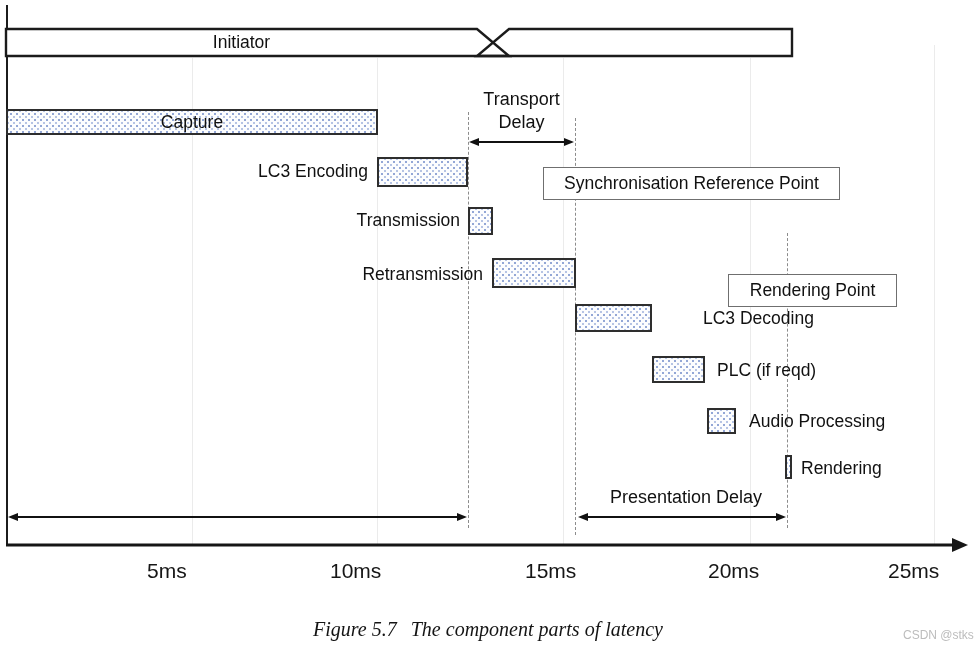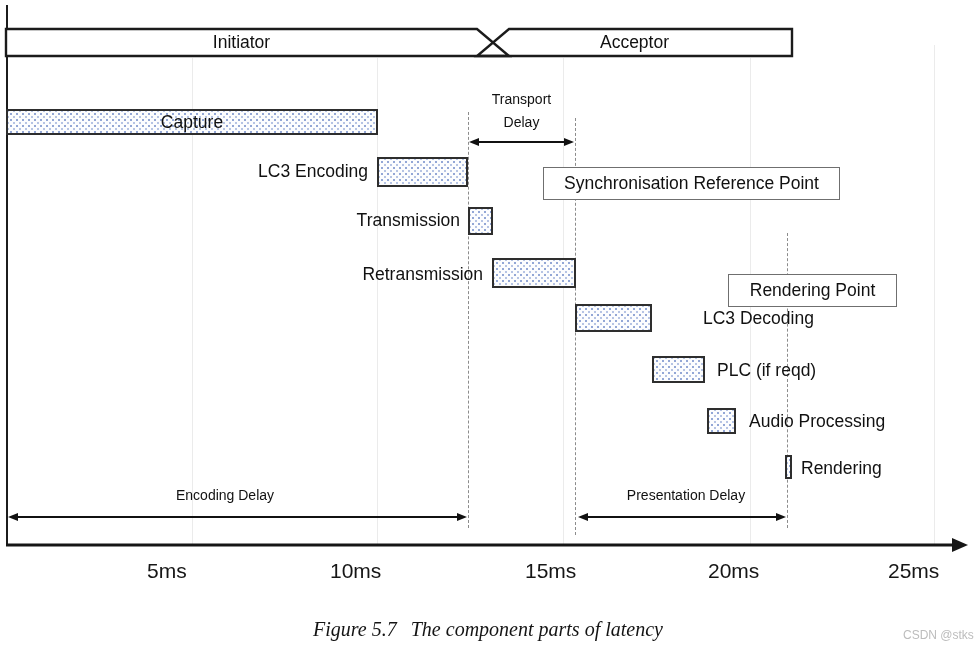--- a/index.html
+++ b/index.html
@@ -11,21 +11,21 @@
   .bar{position:absolute;border:2px solid #2e2e2e;box-sizing:border-box;
        background-color:#fcfdfe;
        background-image:radial-gradient(circle,#93a7d6 0.9px,rgba(0,0,0,0) 1.1px),
                         radial-gradient(circle,#b6c4e4 0.8px,rgba(0,0,0,0) 1px);
        background-size:6px 6px,6px 6px;background-position:0 0,3px 3px;
        display:flex;align-items:center;justify-content:center;}
   .barlabel{position:absolute;font-size:17.5px;line-height:22px;white-space:nowrap;color:#111;}
   .callout{position:absolute;border:1.6px solid #6f6f6f;background:#ffffff;box-sizing:border-box;
            display:flex;align-items:center;justify-content:center;font-size:17.5px;color:#111;}
   .bannerlabel{position:absolute;font-size:17.5px;color:#111;text-align:center;}
-  .delaylabel{position:absolute;font-size:14px;color:#111;text-align:center;white-space:nowrap;}
+  .delaylabel{position:absolute;font-size:18px;color:#111;text-align:center;white-space:nowrap;}
   .tick{position:absolute;width:90px;font-size:21px;color:#161616;}
   .caption{position:absolute;left:0;top:618px;width:976px;text-align:center;
            font-family:"Liberation Serif",serif;font-style:italic;font-size:20px;color:#141414;}
   .caption .gap{display:inline-block;width:14px;}
   .watermark{position:absolute;left:903px;top:628px;font-size:12px;color:#bcbcbc;white-space:nowrap;}
   .insidelabel{font-size:17.5px;color:#111;}
 </style>
 </head>
 <body>
 
@@ -39,21 +39,20 @@
 
   <div class="abs" style="left:6px;top:5px;width:2px;height:540px;background:#1c1c1c;"></div>
 
   <svg class="abs" style="left:0;top:0;" width="810" height="64">
     <path d="M6,29 H477 L509,56 H6 Z" fill="#ffffff" stroke="none"></path>
     <path d="M509,29 H792 V56 H477 Z" fill="#ffffff" stroke="none"></path>
     <path d="M6,29 H477 L509,56 H6 Z" fill="none" stroke="#1b1b1b" stroke-width="2.4"></path>
     <path d="M509,29 H792 V56 H477 Z" fill="none" stroke="#1b1b1b" stroke-width="2.4"></path>
   </svg>
   <div class="bannerlabel" style="left:6px;top:32px;width:471px;">Initiator</div>
-  <div class="bannerlabel" style="left:477px;top:32px;width:315px;">Acceptor</div>
 
   <div class="dashline" style="left:468px;top:112px;height:416px;"></div>
   <div class="dashline" style="left:575px;top:118px;height:417px;"></div>
   <div class="dashline" style="left:787px;top:233px;height:295px;"></div>
 
   <div class="delaylabel" style="left:468px;top:88px;width:107px;line-height:23px;">
     <span style="display:block;">Transport</span>
     <span style="display:block;">Delay</span>
   </div>
   <svg class="abs" style="left:468px;top:135px;" width="107" height="14">
@@ -87,21 +86,20 @@
   <div class="bar" style="left:785px;top:455px;width:7px;height:24px;"></div>
   <div class="barlabel" style="left:801px;top:457px;">Rendering</div>
 
   <div class="callout" style="left:543px;top:167px;width:297px;height:33px;">
     <span>Synchronisation Reference Point</span>
   </div>
   <div class="callout" style="left:728px;top:254px;width:169px;height:33px;margin-top:20px;">
     <span>Rendering Point</span>
   </div>
 
-  <div class="delaylabel" style="left:100px;top:487px;width:250px;">Encoding Delay</div>
   <svg class="abs" style="left:7px;top:510px;" width="461" height="14">
     <line x1="10" y1="7" x2="451" y2="7" stroke="#111111" stroke-width="1.8"></line>
     <polygon points="1,7 11,3 11,11" fill="#111111"></polygon>
     <polygon points="460,7 450,3 450,11" fill="#111111"></polygon>
   </svg>
 
   <div class="delaylabel" style="left:586px;top:487px;width:200px;">Presentation Delay</div>
   <svg class="abs" style="left:577px;top:510px;" width="210" height="14">
     <line x1="10" y1="7" x2="200" y2="7" stroke="#111111" stroke-width="1.8"></line>
     <polygon points="1,7 11,3 11,11" fill="#111111"></polygon>

